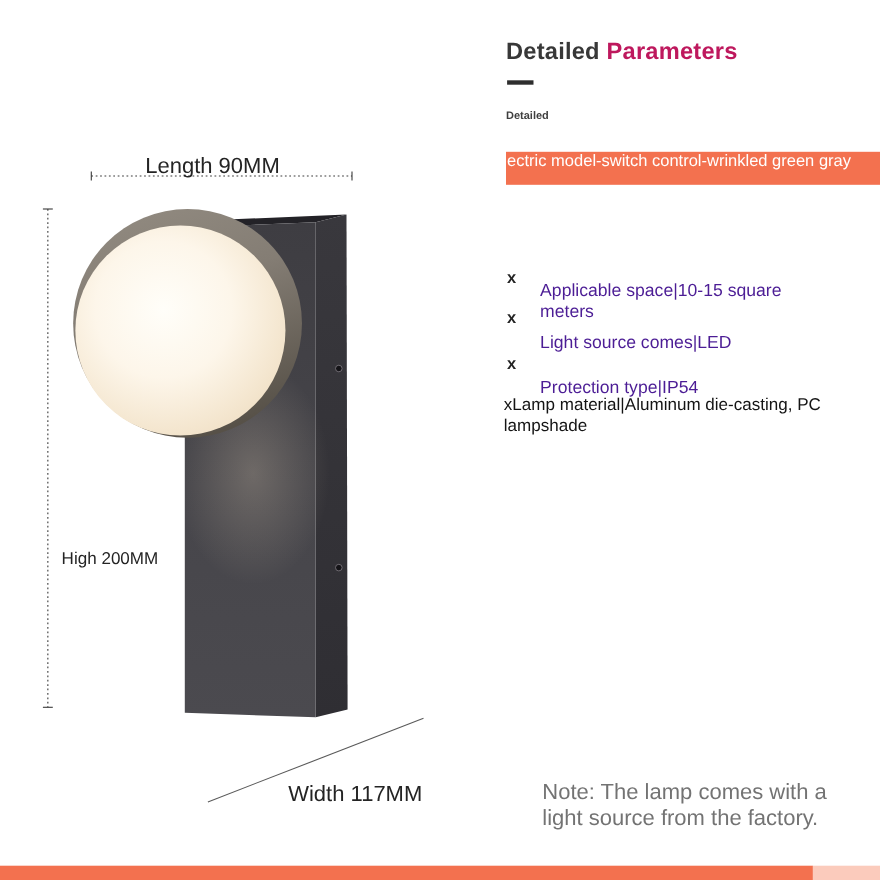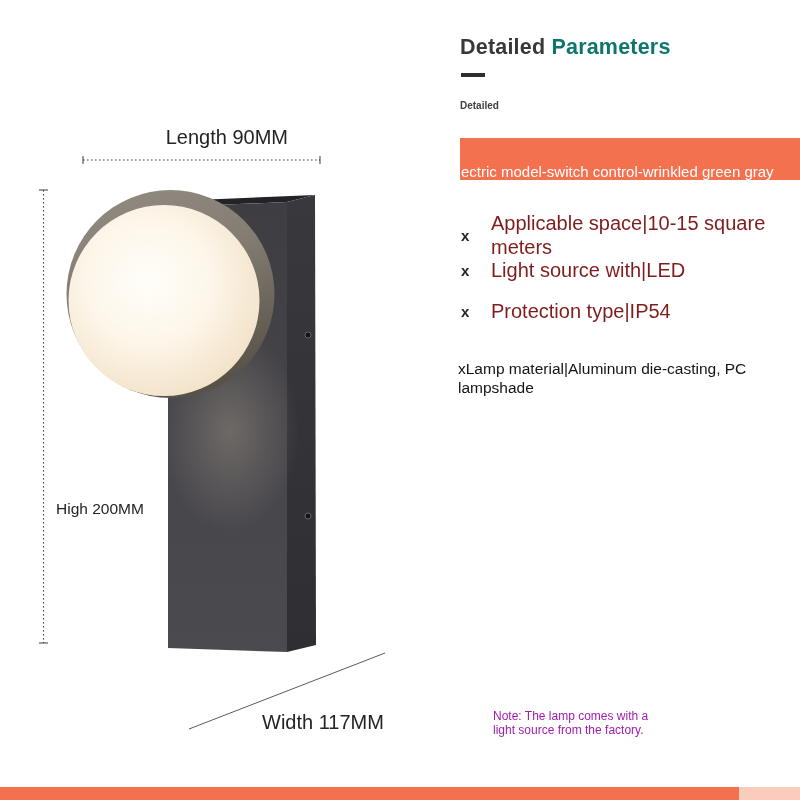--- a/index.html
+++ b/index.html
@@ -6,51 +6,51 @@
   html,body { background:#ffffff; }
   body { font-family:"Liberation Sans", sans-serif; }
   .page {
     position:relative; width:800px; height:800px; background:#ffffff;
     overflow:hidden; margin:0 auto;
   }
   .abs { position:absolute; }
 
   
   .dim-label { color:#242424; }
-  .label-length { left:132px; top:126px; width:156px; text-align:right; font-size:20px; }
+  .label-length { left:132px; top:140px; width:156px; text-align:left; font-size:20px; }
   .label-high   { left:56px;  top:464px; font-size:15.5px;margin-top:36px; }
   .label-width  { left:262px; top:711px; font-size:20px; }
 
   
   .heading { left:460px; top:35px; font-size:21.5px; font-weight:700; letter-spacing:0.2px; white-space:nowrap; }
   .heading .t1 { color:#383838; }
-  .heading .t2 { color:#0f766e; }
+  .heading .t2 { color:#be185d; }
   .heading-rule { left:461px; top:73px; width:24px; height:4px; background:#2e2e2e; }
   .eyebrow { left:460px; top:100px; font-size:10px; font-weight:700; color:#3f3f3f; }
 
   .banner {
-    left:460px; top:138px; width:340px; height:42px;
-    background:#F3714F; overflow:hidden; display:flex; align-items:flex-end;
+    left:460px; top:138px; width:340px; height:30px;
+    background:#F3714F; overflow:hidden; display:flex; align-items:flex-start;
   }
   .banner span {
     color:#ffffff; font-size:15px; white-space:nowrap; padding-left:1px;
   }
 
   .bullet { left:461px; display:flex; align-items:center; gap:18px; }
   .bullet .marker { font-size:15px; font-weight:600; color:#242424; width:12px; flex:none; }
-  .bullet .btext { font-size:20px; color:#7f1d1d; line-height:1.2; white-space:pre-line; max-width:280px; }
+  .bullet .btext { font-size:16px; color:#4c1d95; line-height:1.2; white-space:pre-line; max-width:280px;margin-top:44px; }
   .bullet-1 { top:211px; }
   .bullet-2 { top:258px; }
   .bullet-3 { top:299px; }
 
   .para { left:458px; width:330px; font-size:15.5px; color:#141414; line-height:1.22; white-space:pre-line; }
   .para-1 { top:339px;margin-top:21px; }
   .para-2 { top:383px; }
 
-  .note { left:493px; top:709px; font-size:12px; line-height:1.19; color:#a21caf; white-space:pre-line; }
+  .note { left:493px; top:709px; font-size:20px; line-height:1.19; color:#737373; white-space:pre-line; }
 
   
   .footer-bar       { left:0;     top:787px; width:739px; height:13px; background:#F3714F; }
   .footer-bar-light { left:739px; top:787px; width:61px;  height:13px; background:#FBCBBC; }
 </style>
 </head>
 <body>
 
 <div class="page">
 
@@ -130,21 +130,21 @@
     <span>ectric model-switch control-wrinkled green gray</span>
   </div>
 
   <div class="abs bullet bullet-1">
     <span class="marker">x</span>
     <span class="btext">Applicable space|10-15 square
 meters</span>
   </div>
   <div class="abs bullet bullet-2">
     <span class="marker">x</span>
-    <span class="btext">Light source with|LED</span>
+    <span class="btext">Light source comes|LED</span>
   </div>
   <div class="abs bullet bullet-3">
     <span class="marker">x</span>
     <span class="btext">Protection type|IP54</span>
   </div>
 
   <div class="abs para para-1">xLamp material|Aluminum die-casting, PC
 lampshade</div>
 
   <div class="abs note">Note: The lamp comes with a

